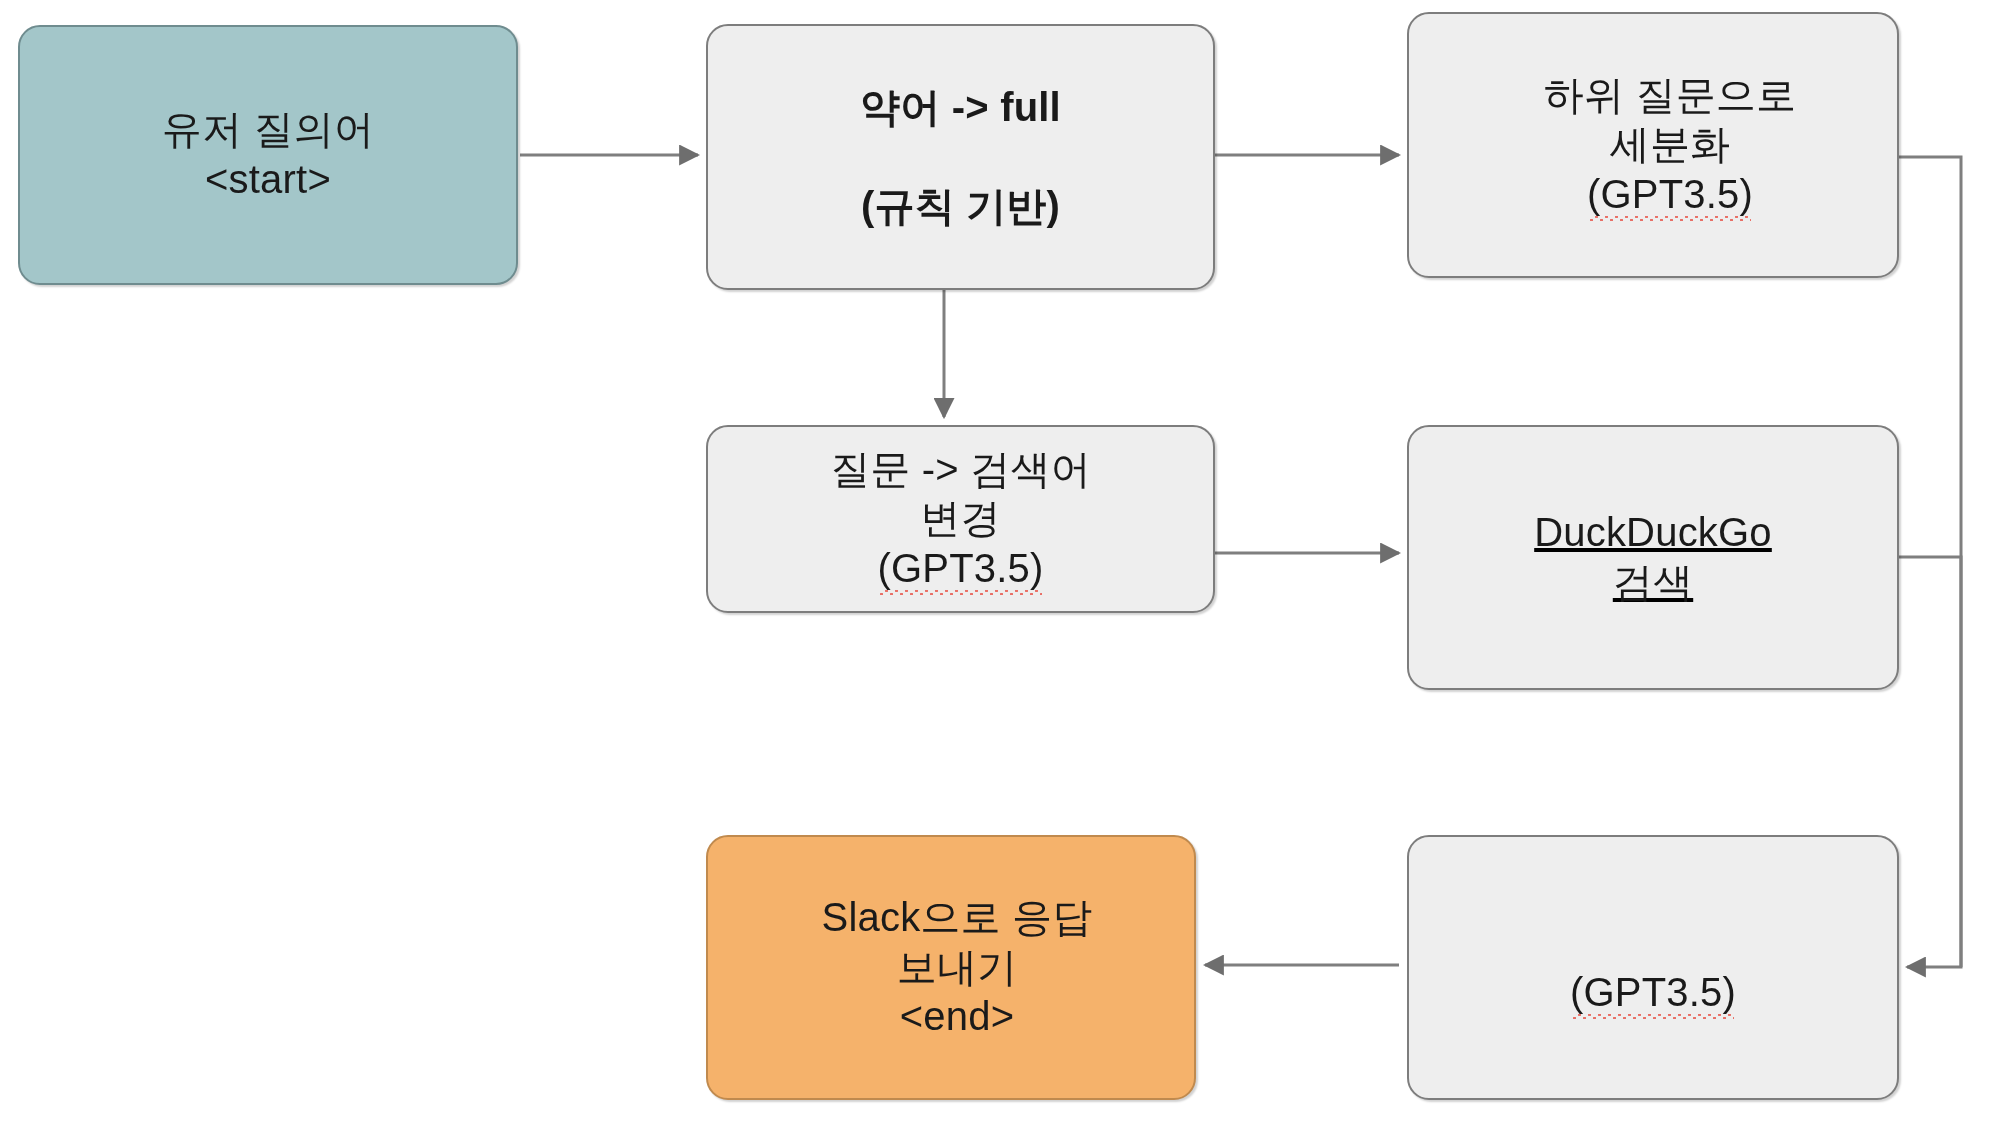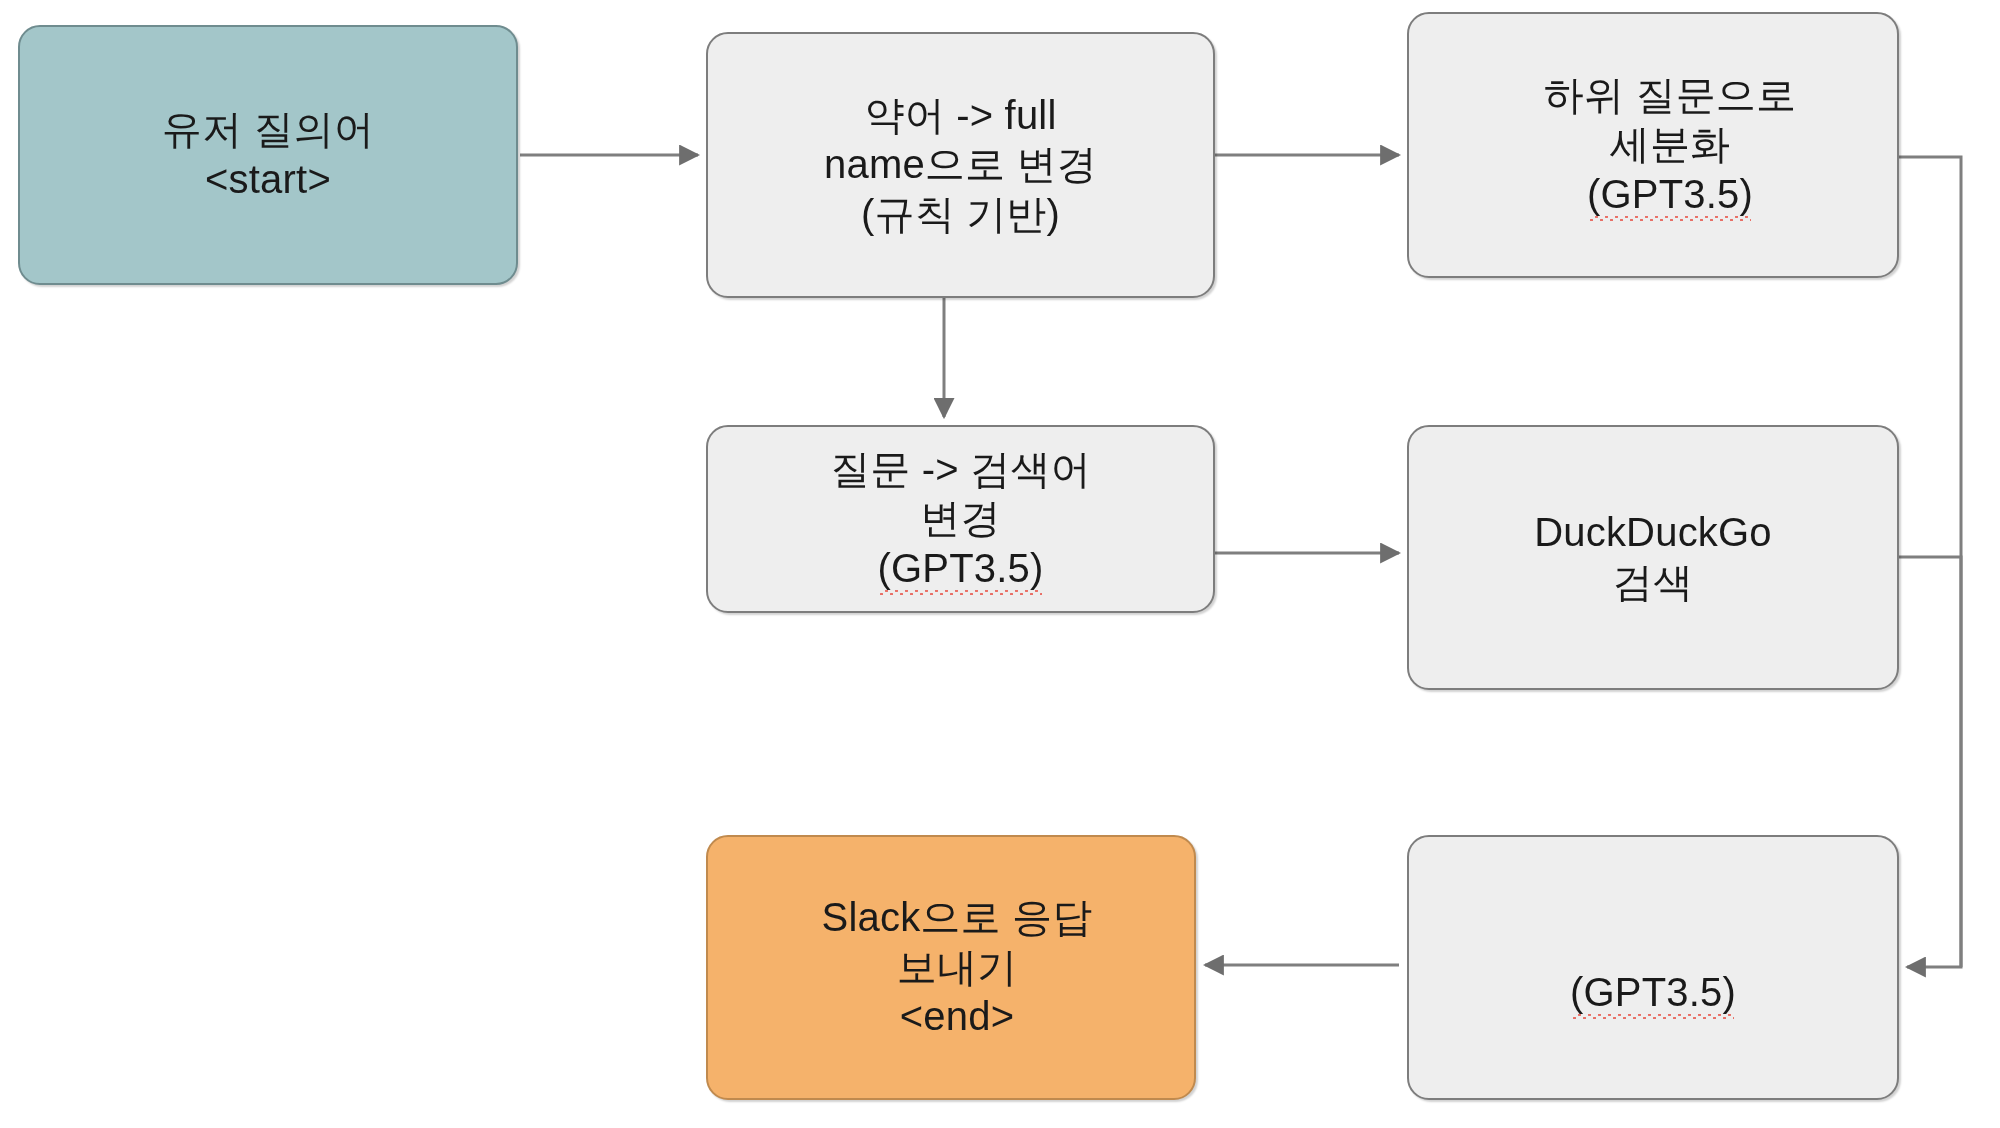--- a/index.html
+++ b/index.html
@@ -118,33 +118,33 @@
 
     <g>
       <path d="M 1399 965 L 1205 965" fill="none" stroke="#7f7f7f" stroke-width="3" marker-end="url(#arrowR)"></path>
     </g>
   </svg>
 
   <div class="node teal" style="left:18px; top:25px; width:500px; height:260px;">
     <span class="label"><span>유저 질의어</span><br><span>&lt;start&gt;</span></span>
   </div>
 
-  <div class="node gray" style="left:706px; top:32px; width:509px; height:266px;">
-    <span class="label"><span>약어 -&gt; full</span><br><span>name으로 변경</span><br><span>(규칙 기반)</span></span>
+  <div class="node gray" style="left:706px; top:24px; width:509px; height:266px;font-weight:bold;">
+    <span class="label"><span>약어 -&gt; full</span><br><br><span>(규칙 기반)</span></span>
   </div>
 
   <div class="node gray" style="left:1407px; top:12px; width:492px; height:266px;padding-left:34px;">
     <span class="label"><span>하위 질문으로</span><br><span>세분화</span><br><span class="squiggle">(GPT3.5)</span></span>
   </div>
 
   <div class="node gray" style="left:706px; top:425px; width:509px; height:188px;">
     <span class="label"><span>질문 -&gt; 검색어</span><br><span>변경</span><br><span class="squiggle">(GPT3.5)</span></span>
   </div>
 
-  <div class="node gray" style="left:1407px; top:425px; width:492px; height:265px;">
+  <div class="node gray" style="left:1407px; top:425px; width:492px; height:265px;text-decoration:underline;">
     <span class="label"><span>DuckDuckGo</span><br><span>검색</span></span>
   </div>
 
   <div class="node orange" style="left:706px; top:835px; width:490px; height:265px;">
     <span class="label"><span>Slack으로 응답</span><br><span>보내기</span><br><span>&lt;end&gt;</span></span>
   </div>
 
   <div class="node gray" style="left:1407px; top:835px; width:492px; height:265px;">
     <span class="label"><br><span class="squiggle">(GPT3.5)</span></span>
   </div>

